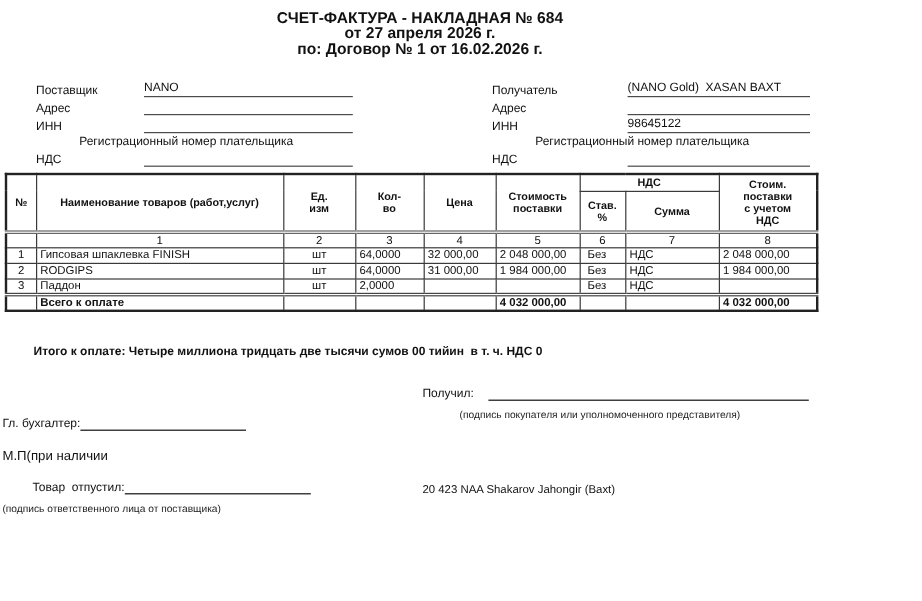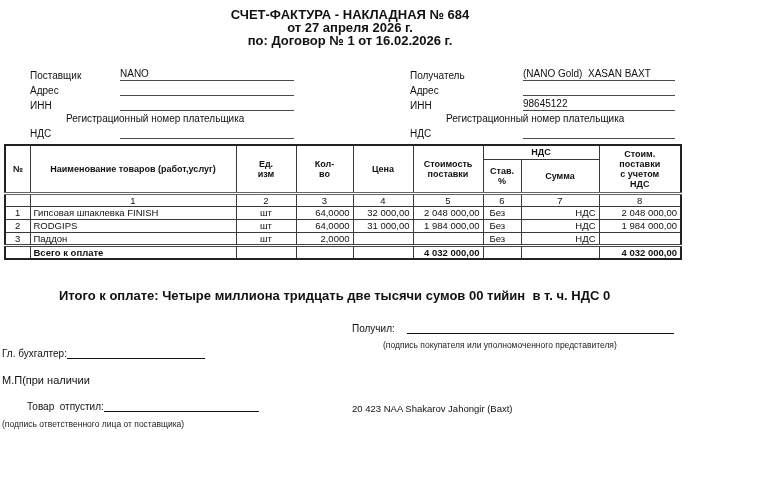--- a/index.html
+++ b/index.html
@@ -33,25 +33,25 @@
   .inv-table { border:2px solid #222; }
   .inv-table th { font-weight:bold; font-size:9px; text-align:center;
                   white-space:pre-line; line-height:10px; }
   tr.h1 th.vat-group { height:14px; }
   tr.h2 th { height:34px; }
   tr.numrow td { height:13px; text-align:center; border-top:3px double #666; }
   tr.datarow td { height:13px; }
   tr.totalrow td { height:14px; font-weight:bold; border-top:3px double #444; }
   td.al { text-align:left; }
   td.ac { text-align:center; }
-  td.ar { text-align:right; }
+  td.ar { text-align:left; }
   td.bez { text-align:left; padding-left:6px; }
   
   .summary { position:absolute; top:288px; left:28px; font-weight:bold;
-             font-size:13px; white-space:pre;margin-left:31px; }
+             font-size:10px; white-space:pre; }
   
   .sigrow { position:absolute; display:flex; align-items:flex-end; font-size:10px; }
   .sig-label { white-space:pre; flex:0 0 auto; }
   .sig-line { flex:1 1 auto; border-bottom:1px solid #111; height:12px; }
   .sig-line.gap { margin-left:12px; }
   .note { position:absolute; font-size:8.5px; color:#222; white-space:pre; }
   .plain { position:absolute; font-size:11px; white-space:pre; }
   .small-name { position:absolute; font-size:9.5px; white-space:pre; }
 </style>
 </head>

